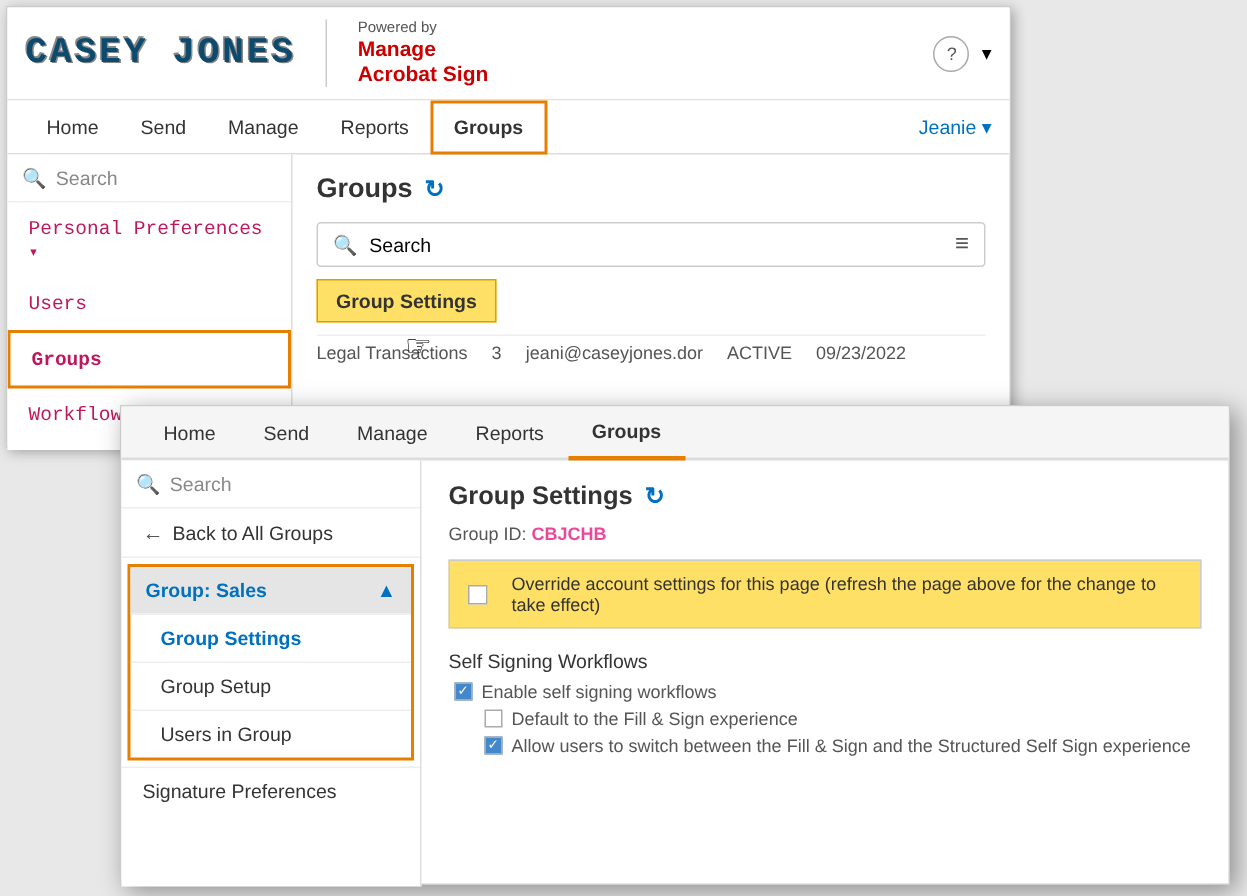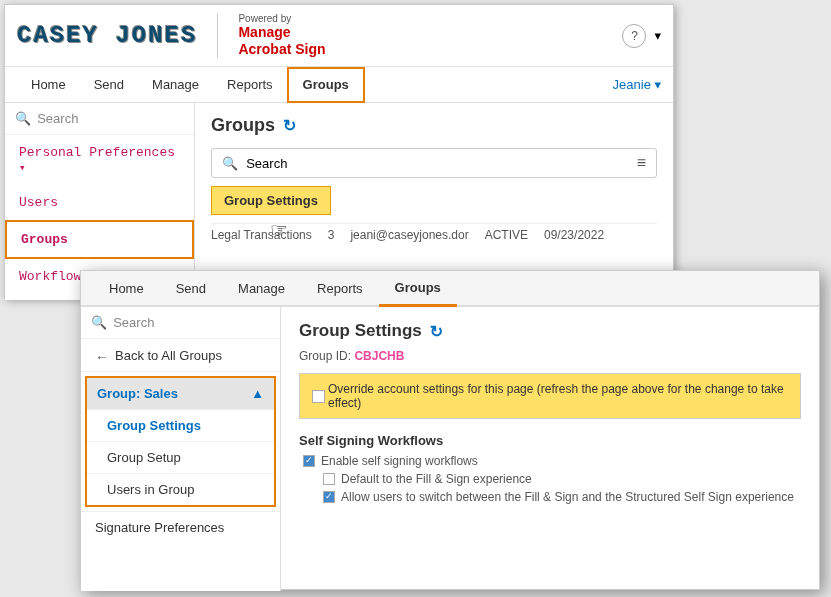--- a/index.html
+++ b/index.html
@@ -312,36 +312,36 @@
       color: #ec4899;
     }
     .override-box {
       background: #ffe066;
       border: 1px solid #ccc;
       padding: 8px 12px;
       font-size: 12px;
       color: #333;
       display: flex;
       align-items: center;
-      gap: 3px;
+      gap: 16px;
       margin-bottom: 14px;
     }
     .override-checkbox {
       width: 13px; height: 13px;
       border: 1px solid #aaa;
       background: white;
       display: inline-block;
       flex-shrink: 0;
     }
     .self-signing-section {
       margin-bottom: 8px;
     }
     .section-label {
       font-size: 13px;
-      font-weight: bold;
+      font-weight: normal;
       color: #333;
       margin-bottom: 6px;
     }
     .checkbox-row {
       display: flex;
       align-items: center;
       gap: 6px;
       font-size: 12px;
       color: #555;
       margin-bottom: 4px;

